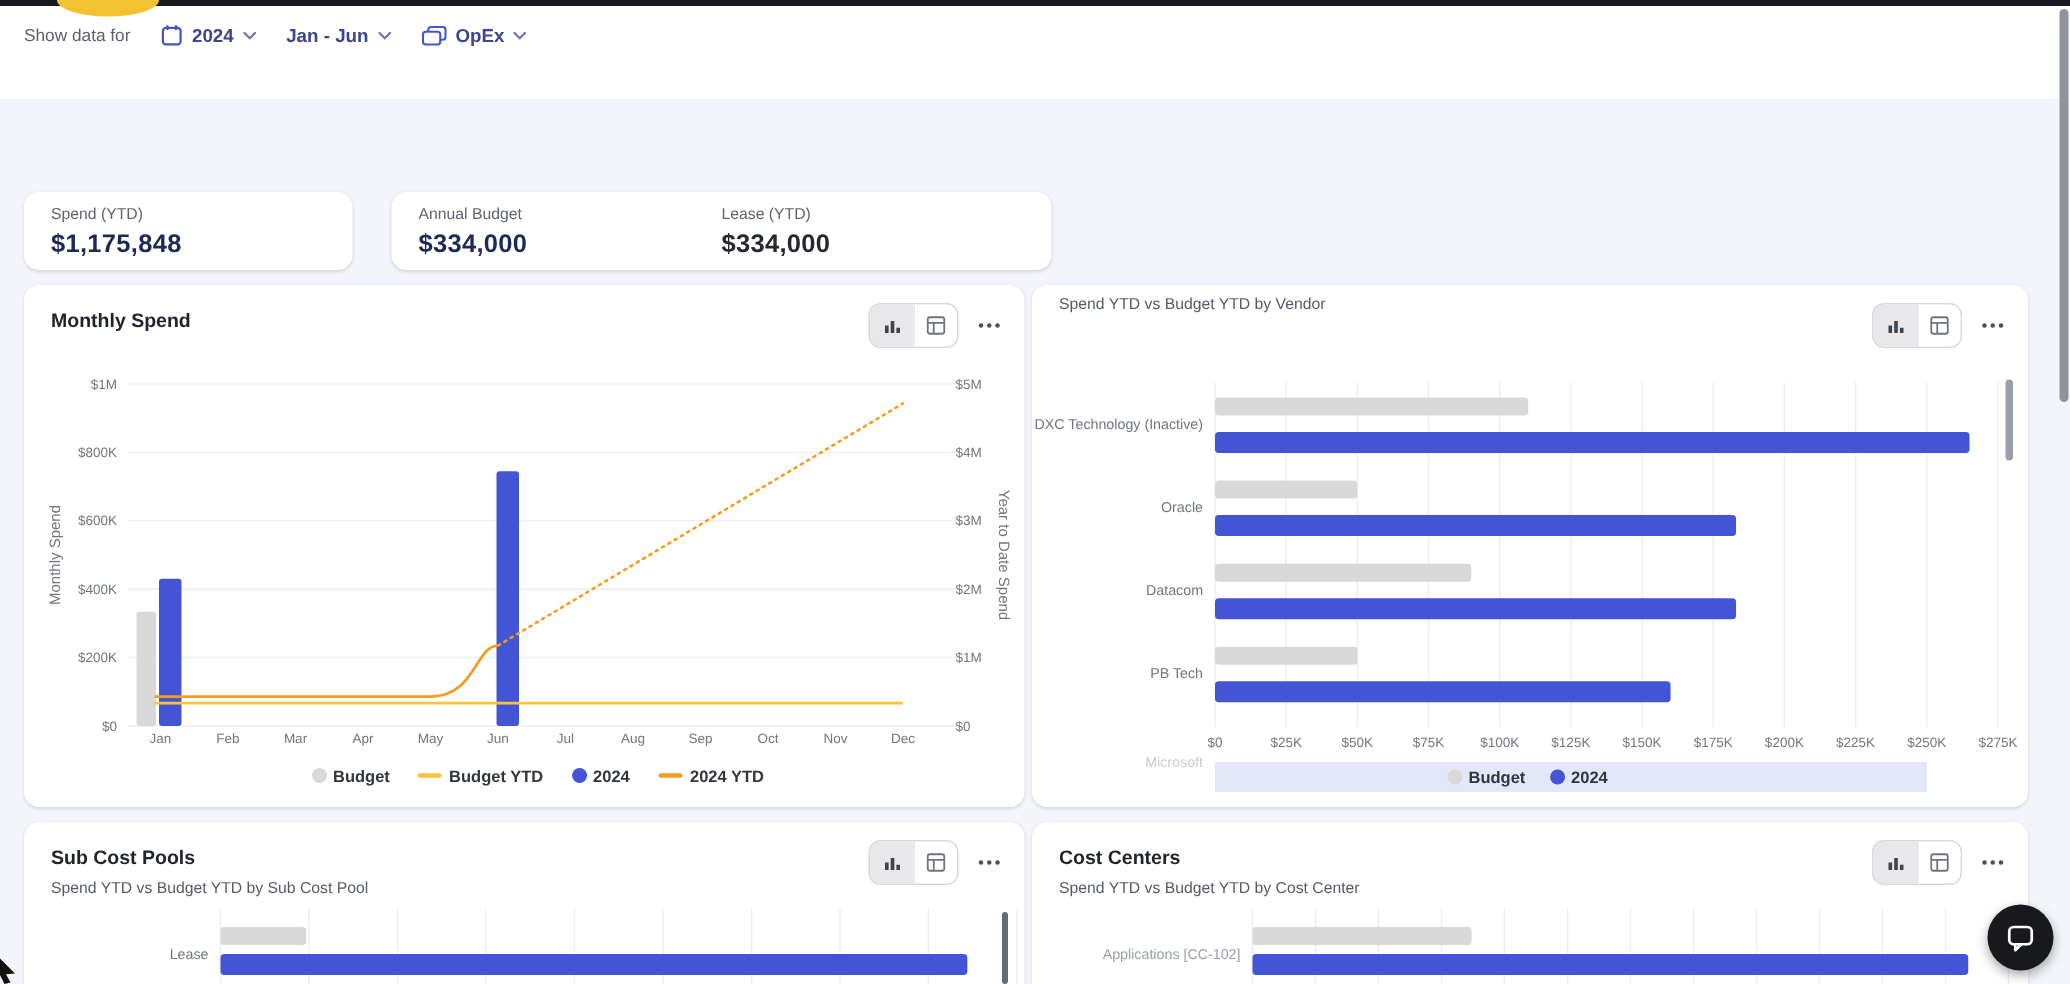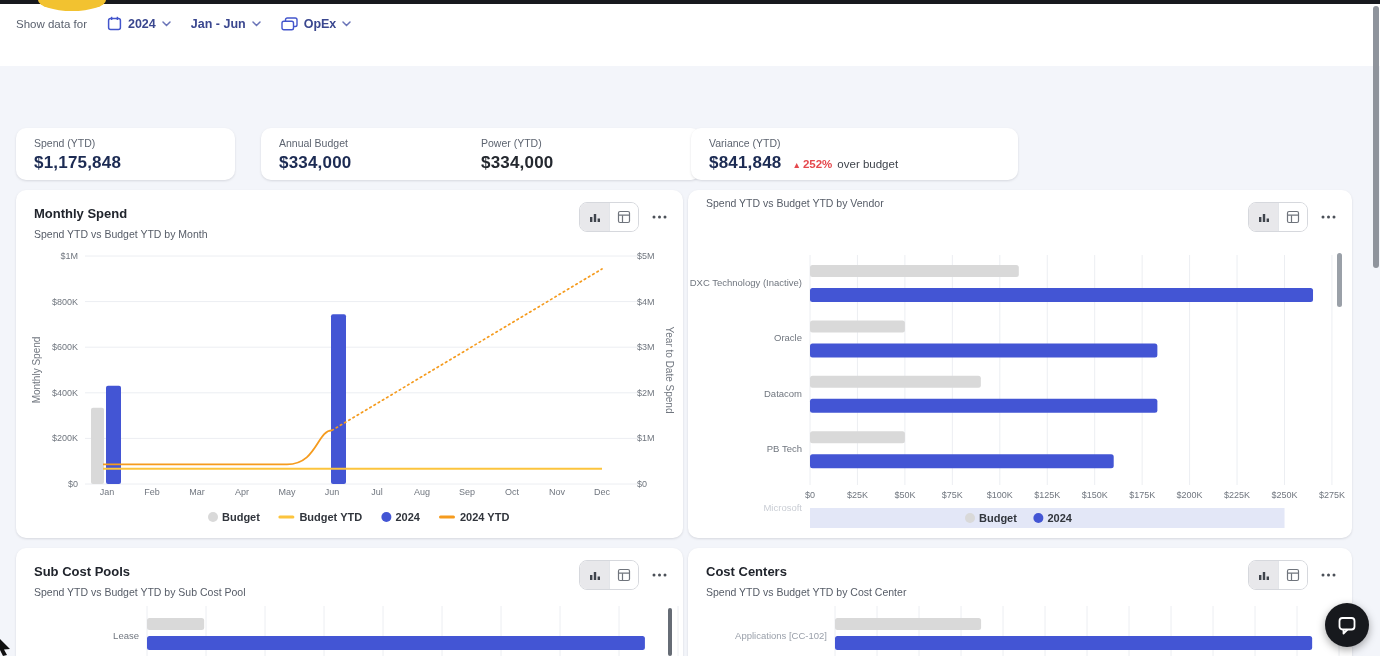--- a/index.html
+++ b/index.html
@@ -116,36 +116,27 @@
     <div class="card kpi-card" style="left:16px;width:219px;">
       <div class="kpi-label">Spend (YTD)</div>
       <div class="kpi-value">$1,175,848</div>
     </div>
     <div class="card kpi-card kpi-double" style="left:243px;width:440px;margin-left:18px;">
       <div class="kpi">
         <div class="kpi-label">Annual Budget</div>
         <div class="kpi-value">$334,000</div>
       </div>
       <div class="kpi">
-        <div class="kpi-label">Power (YTD)</div>
+        <div class="kpi-label">Lease (YTD)</div>
         <div class="kpi-value neutral">$334,000</div>
-      </div>
-    </div>
-    <div class="card kpi-card" style="left:691px;width:327px;">
-      <div class="kpi-label">Variance (YTD)</div>
-      <div class="kpi-value-row">
-        <span class="kpi-value">$841,848</span>
-        <span class="delta"><span class="tri">▲</span><span>252%</span></span>
-        <span class="delta-suffix">over budget</span>
       </div>
     </div>
 
     <div class="card chart-card" style="left:16px;top:124px;width:667px;height:348px;">
       <div class="card-title">Monthly Spend</div>
-      <div class="card-sub">Spend YTD vs Budget YTD by Month</div>
       <div class="toolbar">
         <div class="seg">
           <button class="seg-btn active">
               <svg width="14" height="13" viewBox="0 0 14 13">
                 <rect x="2" y="6" width="2.4" height="5" fill="#3f444c"></rect>
                 <rect x="5.8" y="3" width="2.4" height="8" fill="#3f444c"></rect>
                 <rect x="9.6" y="7.5" width="2.4" height="3.5" fill="#3f444c"></rect>
               </svg>
             </button>
           <button class="seg-btn">

